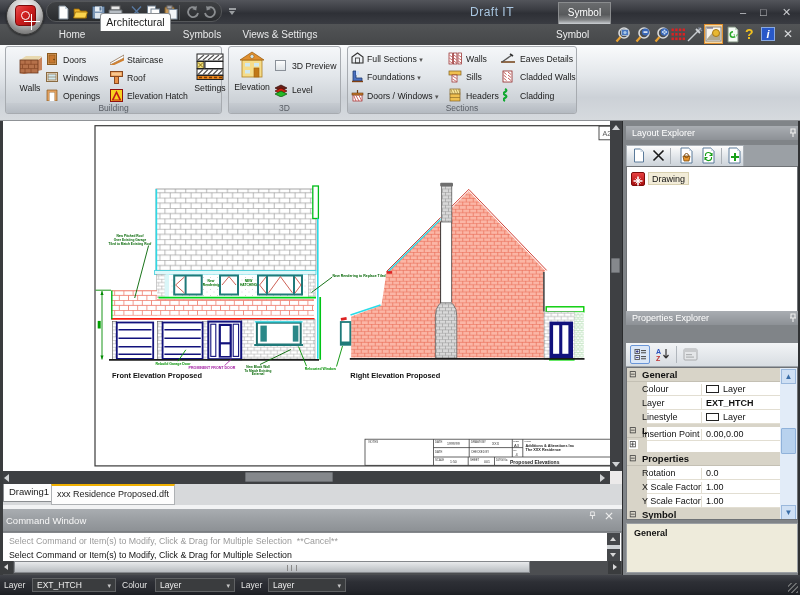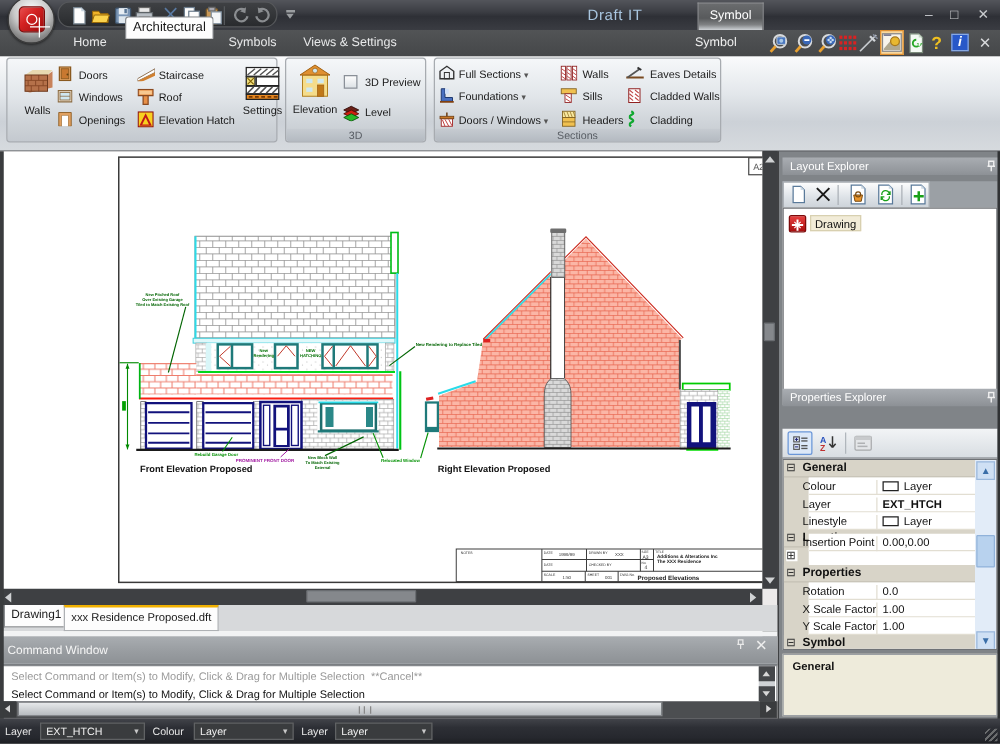--- a/index.html
+++ b/index.html
@@ -265,20 +265,21 @@
         <path d="M2 7 L8 2 M7 7 L13 2 M12 7 L18 2 M17 7 L23 2 M22 7 L27 3" stroke="#555" stroke-width="1.2"></path>
         <rect x="1" y="8.5" width="7" height="7" fill="#f0e080" stroke="#222"></rect>
         <path d="M2 9.5 L7 14.5 M7 9.5 L2 14.5" stroke="#806000" stroke-width="0.9"></path>
         <rect x="9" y="8.5" width="18" height="7" fill="#fff" stroke="#222"></rect>
         <rect x="1" y="16" width="26" height="6" fill="#fff" stroke="#222"></rect>
         <path d="M2 21.5 L7 16.5 M7 21.5 L12 16.5 M12 21.5 L17 16.5 M17 21.5 L22 16.5 M22 21.5 L26.5 17" stroke="#555" stroke-width="1.2"></path>
         <rect x="1" y="22.5" width="26" height="4" fill="#e88820" stroke="#222"></rect>
         <path d="M3 24.5 h3 M8 24.5 h3 M13 24.5 h3 M18 24.5 h3 M23 24.5 h3" stroke="#7a3a00" stroke-width="1.5"></path>
       </svg>
       <div class="rlabel bigl" style="left:183px;top:36px;width:42px;">Settings</div>
+      <div class="rgfoot">Building</div>
     </div>
     <div class="rgroup" style="left:228px;width:113px;">
       <svg class="abs" style="left:10px;top:4px;" width="26" height="28" viewBox="0 0 26 28">
         <rect x="3" y="9" width="20" height="17" fill="#f5dc8a" stroke="#b08020" stroke-width="0.8"></rect>
         <path d="M1 9 L13 1 L25 9 Z" fill="#e09030" stroke="#a06010" stroke-width="0.8"></path>
         <rect x="11" y="3.5" width="4" height="4" rx="2" fill="#cfe8f0" stroke="#a06010" stroke-width="0.6"></rect>
         <rect x="6" y="12" width="5" height="3.5" fill="#cfe8f0"></rect>
           <rect x="6" y="19" width="5" height="3.5" fill="#cfe8f0"></rect>
         <rect x="15" y="12" width="5" height="3.5" fill="#cfe8f0"></rect>
         <rect x="15" y="17" width="5" height="9" fill="#c07818" stroke="#a06010" stroke-width="0.6"></rect>

